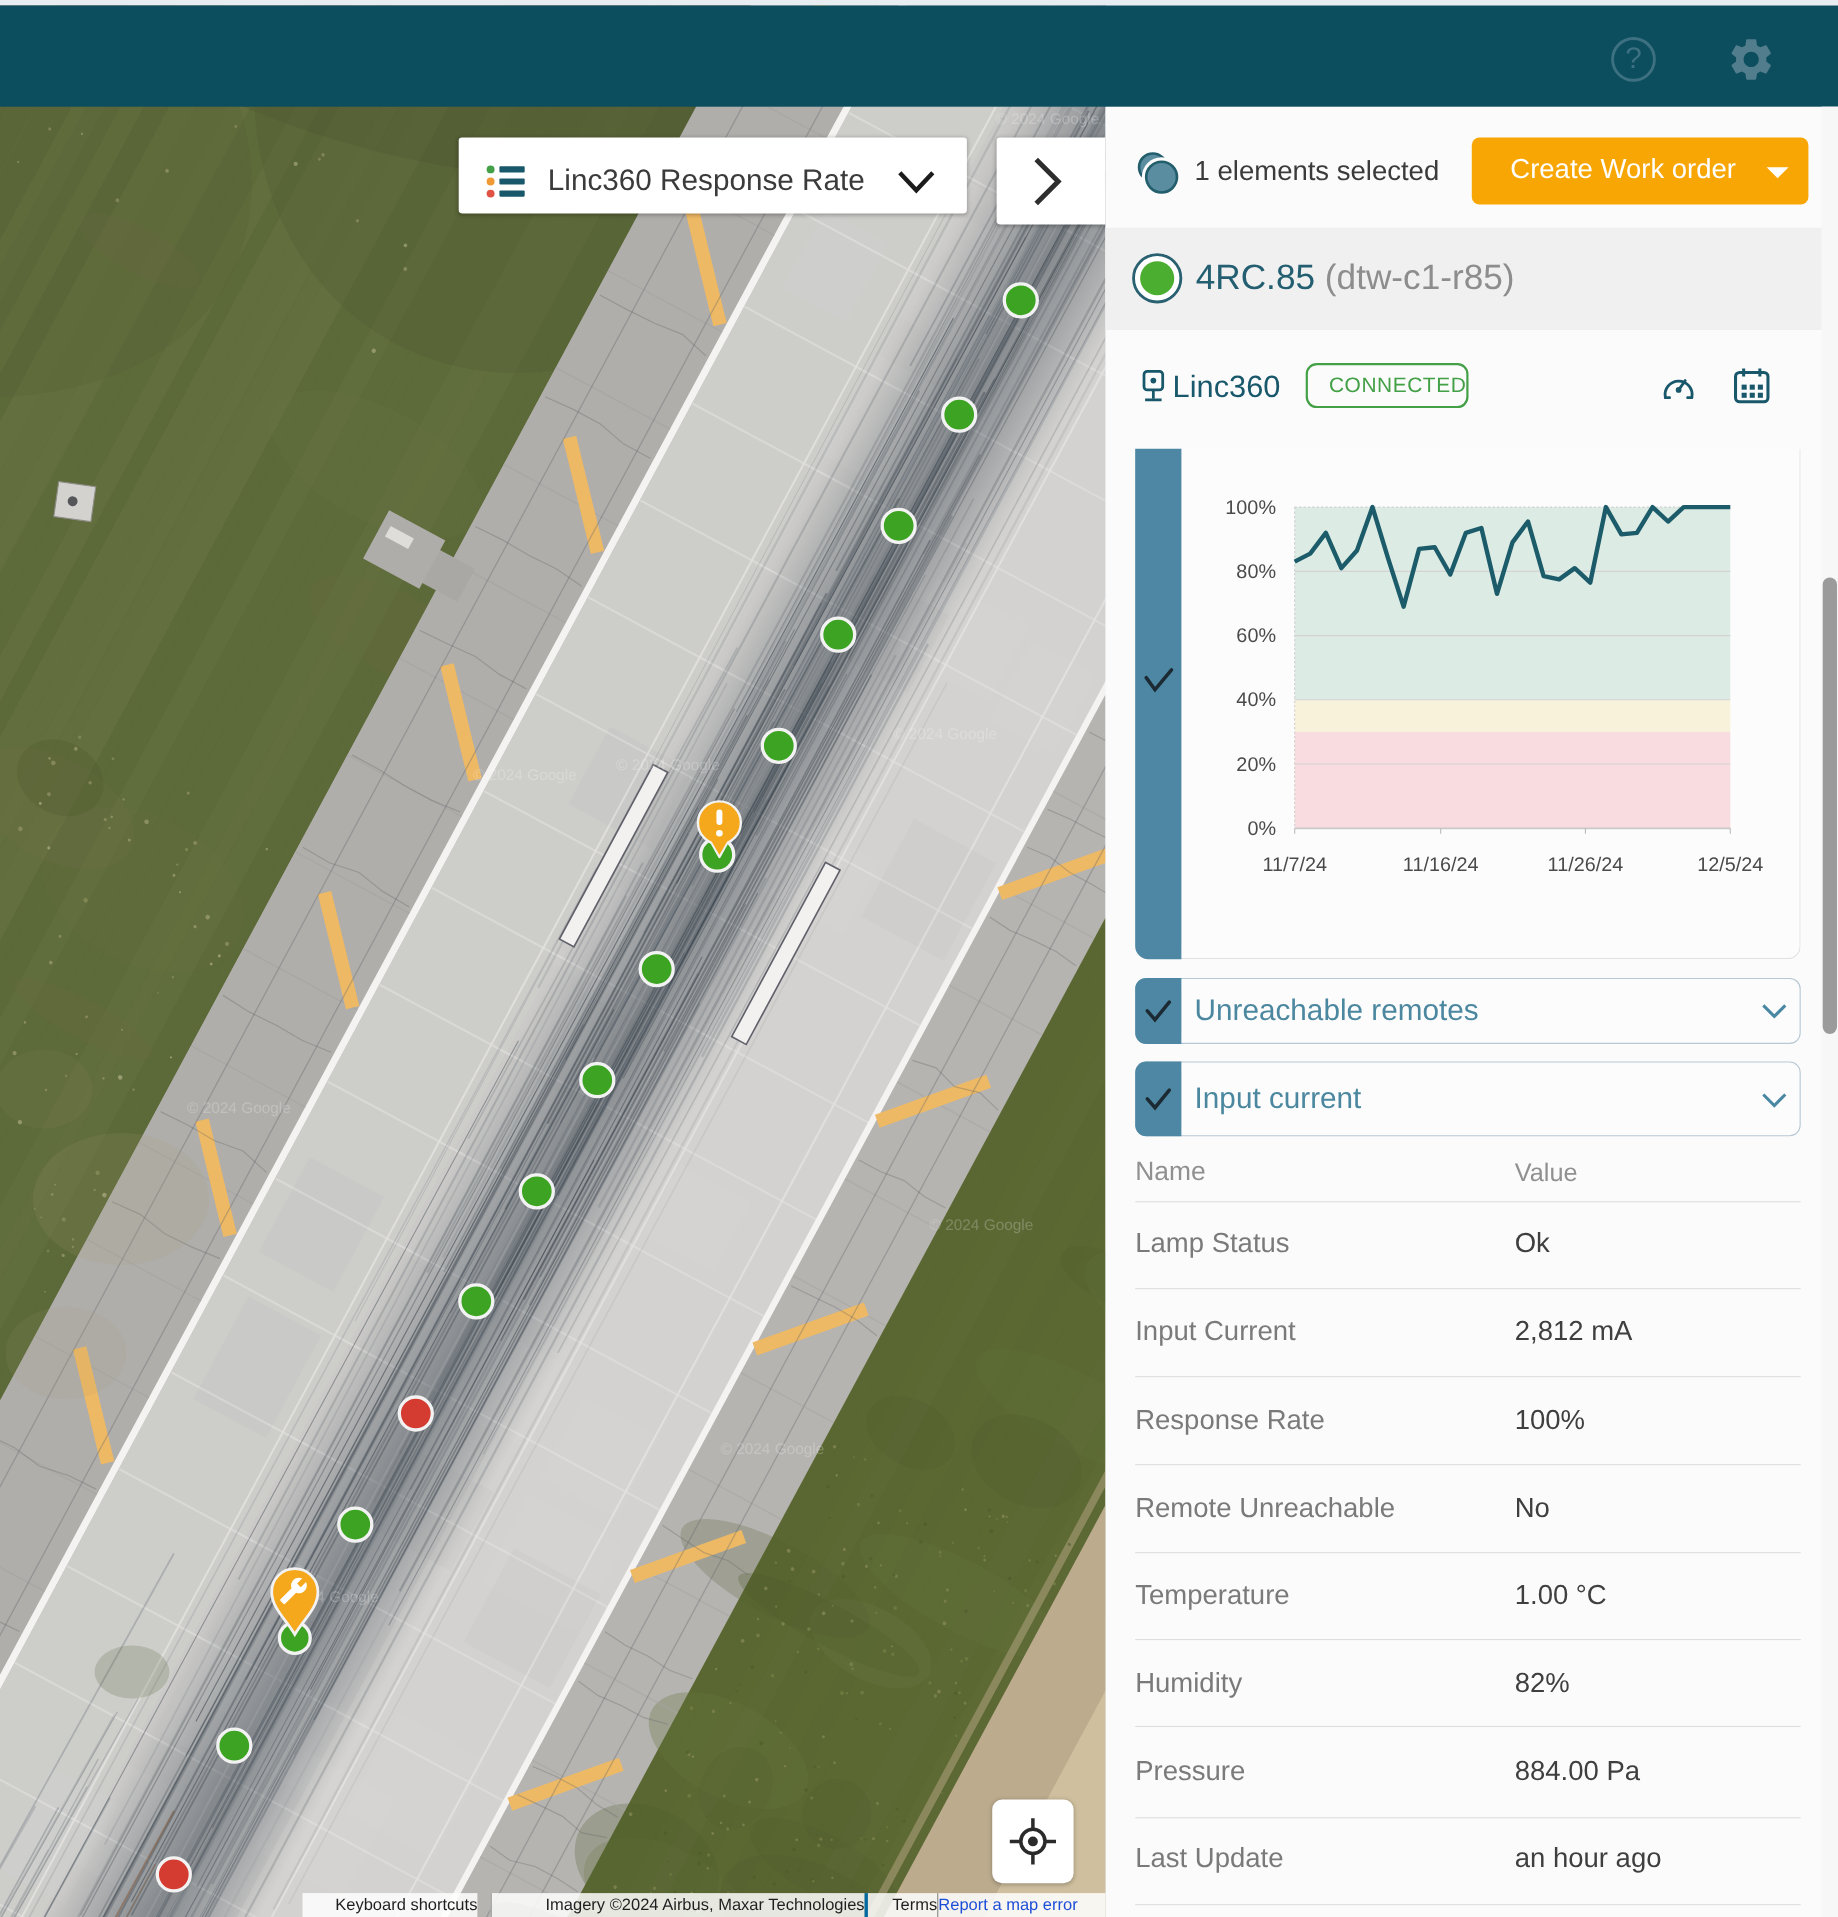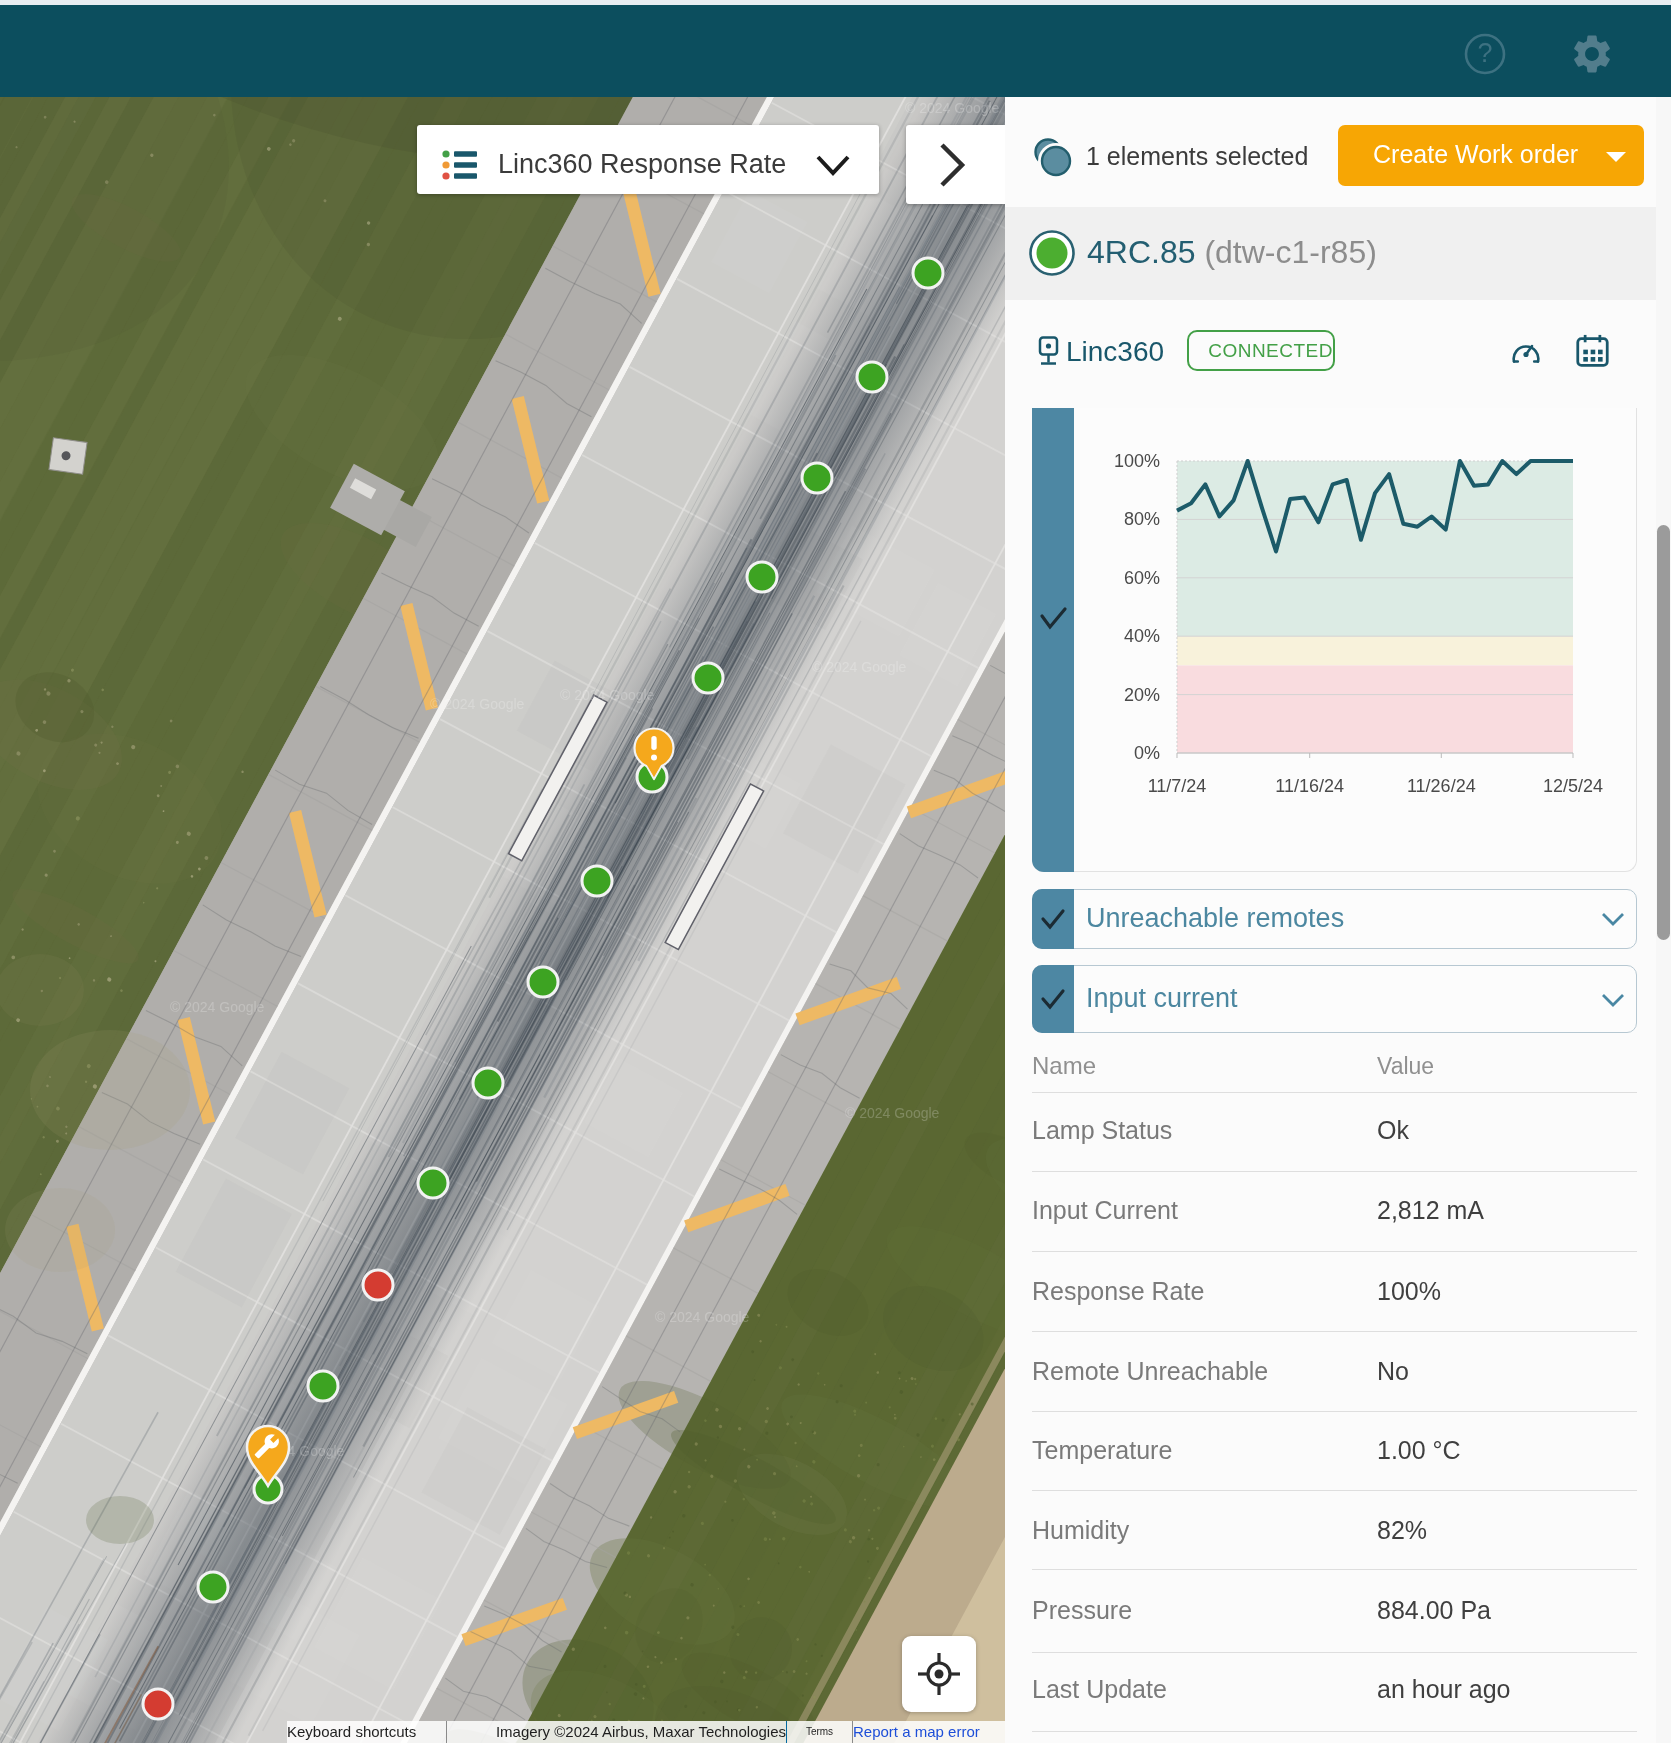--- a/index.html
+++ b/index.html
@@ -1298,23 +1298,23 @@
 <div class="abs" style="left:902px;top:1636px;width:74px;height:76px;background:#fff;border-radius:9px;box-shadow:0 1px 4px rgba(0,0,0,0.25)">
  <svg width="46" height="46" style="position:absolute;left:14px;top:15px" viewBox="0 0 46 46">
   <circle cx="23" cy="23" r="11" fill="none" stroke="#2b2b2b" stroke-width="3.2"></circle>
   <circle cx="23" cy="23" r="4.5" fill="#2b2b2b"></circle>
   <line x1="23" y1="2" x2="23" y2="12" stroke="#2b2b2b" stroke-width="3.2"></line>
   <line x1="23" y1="34" x2="23" y2="44" stroke="#2b2b2b" stroke-width="3.2"></line>
   <line x1="2" y1="23" x2="12" y2="23" stroke="#2b2b2b" stroke-width="3.2"></line>
   <line x1="34" y1="23" x2="44" y2="23" stroke="#2b2b2b" stroke-width="3.2"></line>
  </svg>
 </div>
-<div class="abs" style="left:287px;top:1721px;width:159px;height:22px;background:rgba(255,255,255,0.85);font-size:15px;color:#1f1f1f;line-height:22px;text-align:left">Keyboard shortcuts</div>
+<div class="abs" style="left:275px;top:1721px;width:159px;height:22px;background:rgba(255,255,255,0.85);font-size:15px;color:#1f1f1f;line-height:22px;text-align:right">Keyboard shortcuts</div>
 <div class="abs" style="left:446px;top:1721px;width:340px;height:22px;background:rgba(255,255,255,0.85);font-size:15px;color:#1f1f1f;line-height:22px;text-align:right;border-left:1px solid #8a8a8a">Imagery ©2024 Airbus, Maxar Technologies</div>
-<div class="abs" style="left:786px;top:1721px;width:66px;height:22px;background:rgba(255,255,255,0.85);font-size:10px;color:#1f1f1f;line-height:22px;text-align:center;border-left:1px solid #0369a1">Terms</div>
+<div class="abs" style="left:786px;top:1721px;width:66px;height:22px;background:rgba(255,255,255,0.85);font-size:15px;color:#1f1f1f;line-height:22px;text-align:right;border-left:3px solid #0369a1">Terms</div>
 <div class="abs" style="left:852px;top:1721px;width:153px;height:22px;background:rgba(255,255,255,0.85);font-size:15px;color:#1d4ed8;line-height:22px;text-align:left;border-left:1px solid #8a8a8a">Report a map error</div>
 <div class="abs" style="left:1005px;top:97px;width:666px;height:1646px;background:#fbfbfb"></div>
 <svg width="50" height="48" style="position:absolute;left:1031px;top:134px" viewBox="0 0 50 48">
  <circle cx="17" cy="18" r="12.5" fill="#5b8da0" stroke="#235e6d" stroke-width="2.4"></circle>
  <circle cx="25" cy="27" r="18" fill="#fbfbfb"></circle>
  <circle cx="25" cy="27" r="14" fill="#5b8da0" stroke="#235e6d" stroke-width="2.4"></circle>
 </svg>
 <div class="abs" style="left:1086px;top:142px;font-size:25px;color:#3b3b3b">1 elements selected</div>
 <div class="abs" style="left:1338px;top:125px;width:306px;height:61px;background:#f7a604;border-radius:7px">
  <div class="abs" style="left:35px;top:15px;font-size:25px;font-weight:normal;color:#fff">Create Work order</div>

